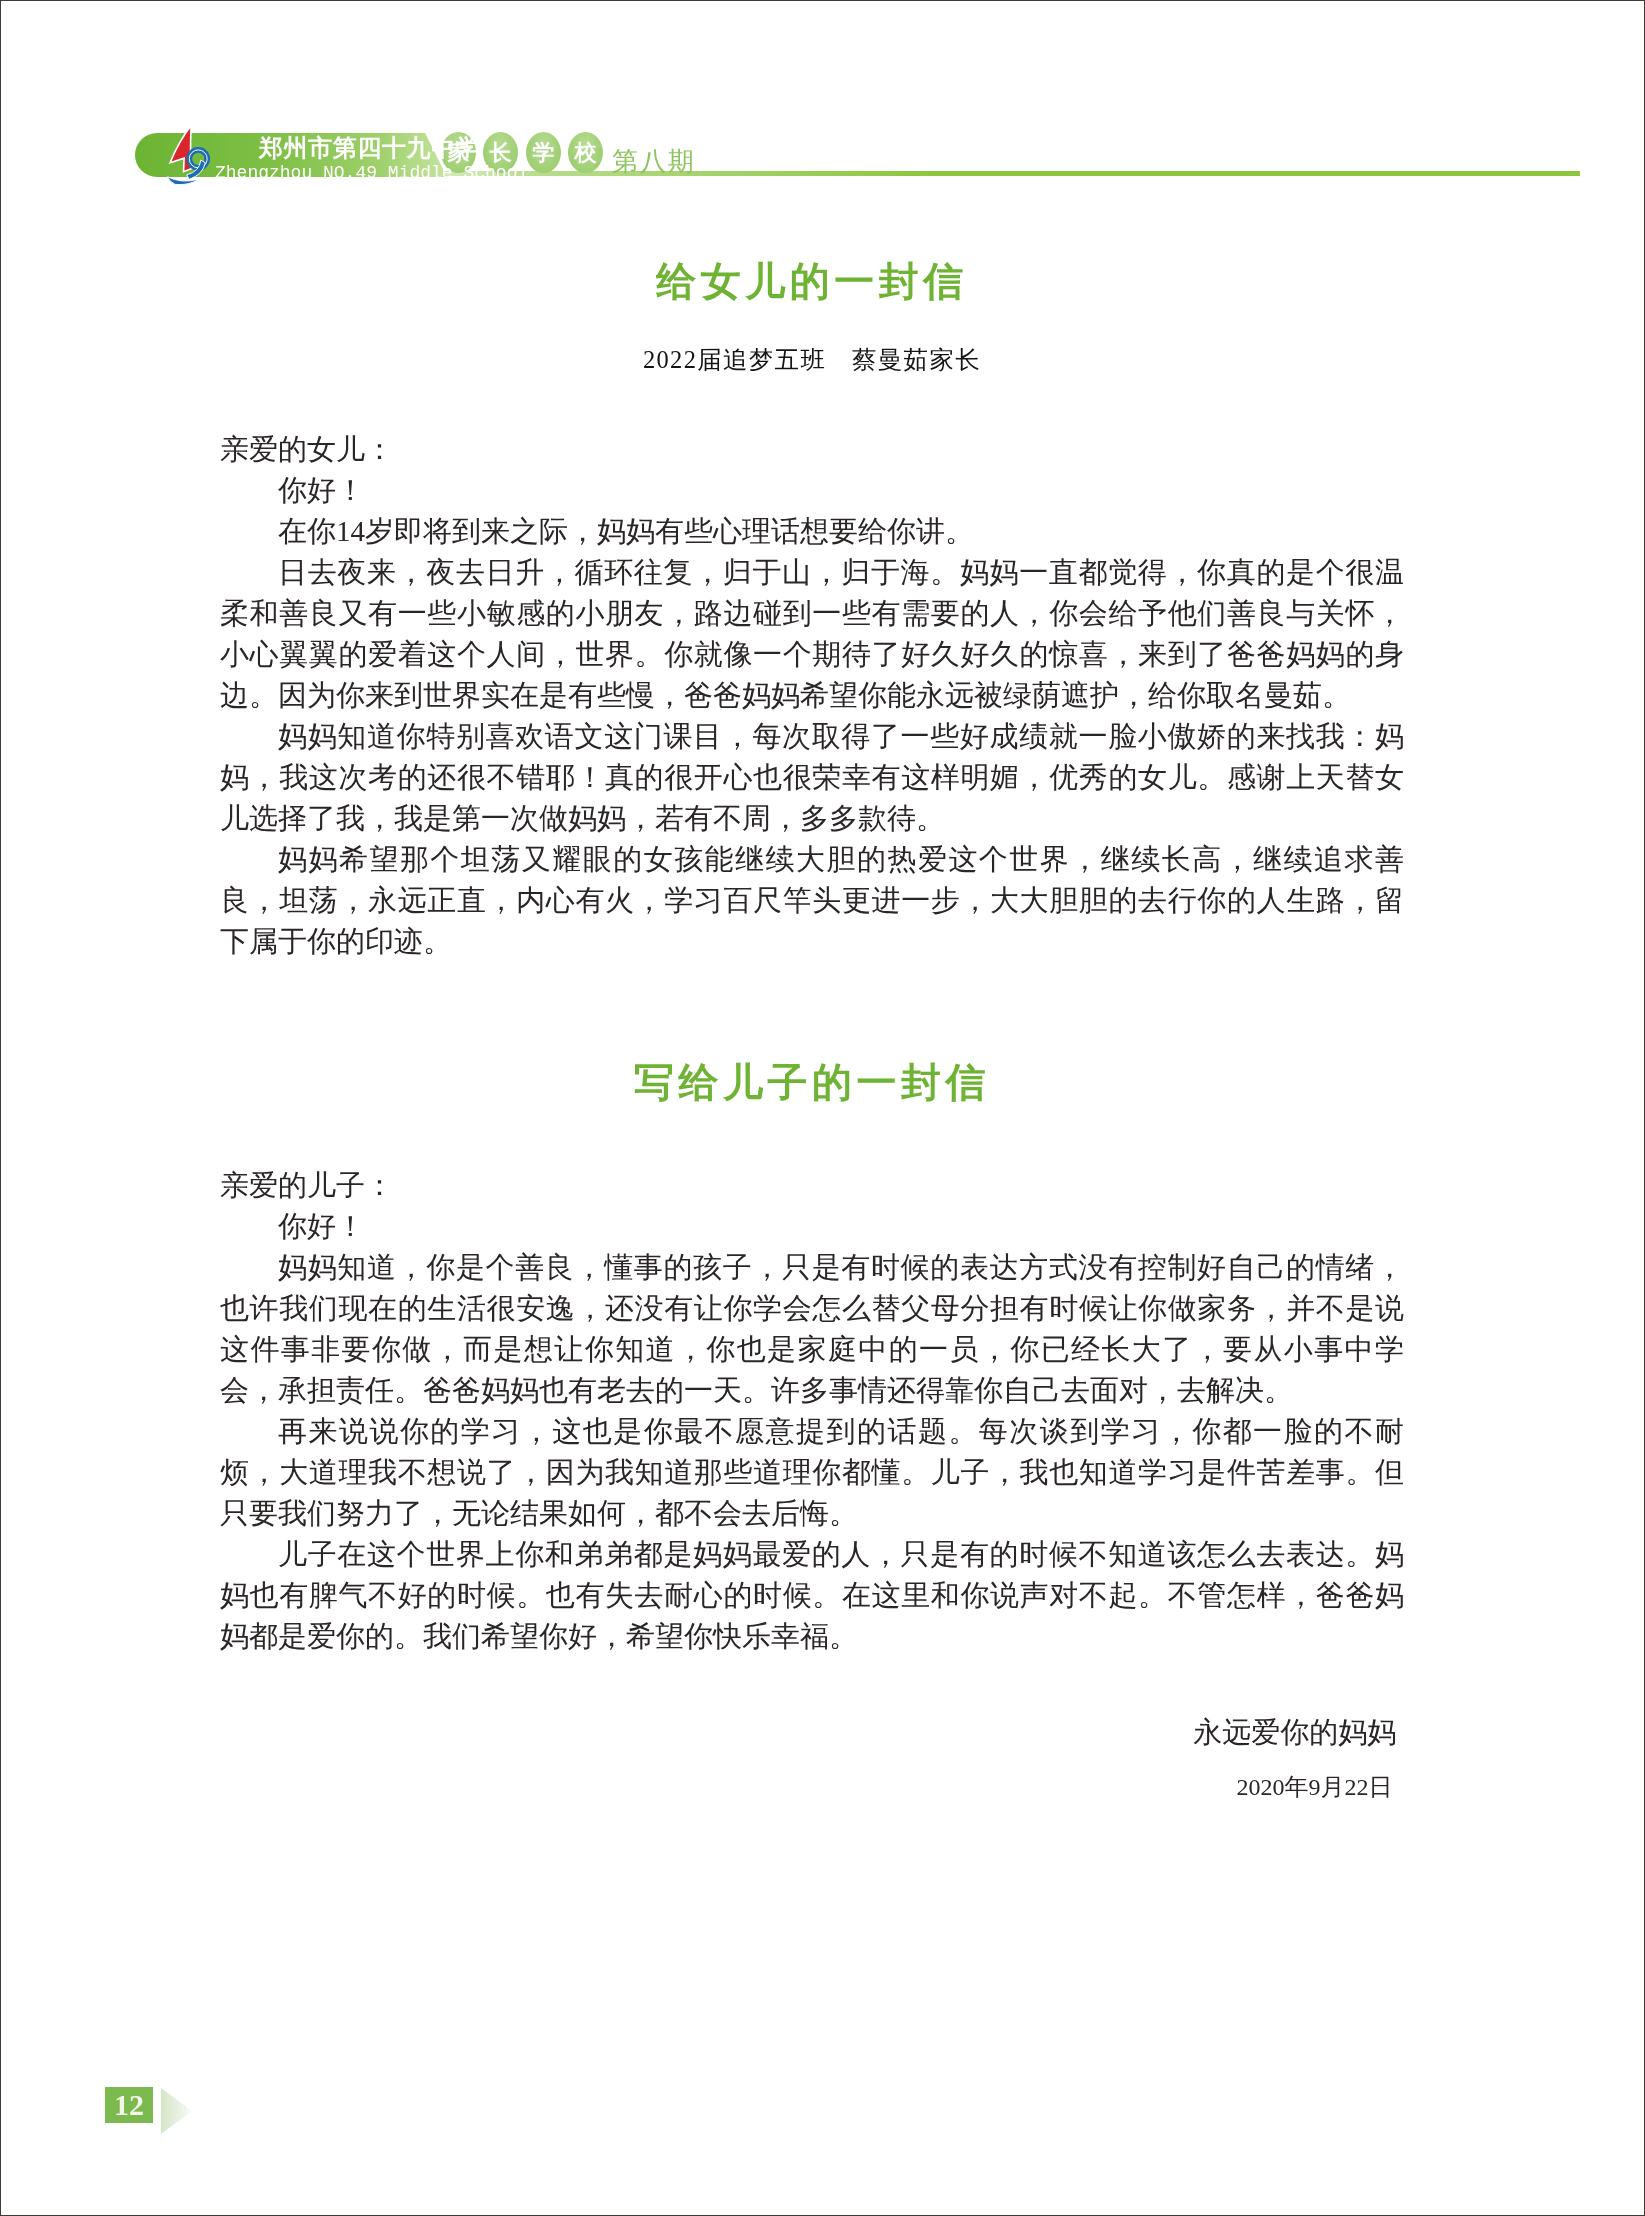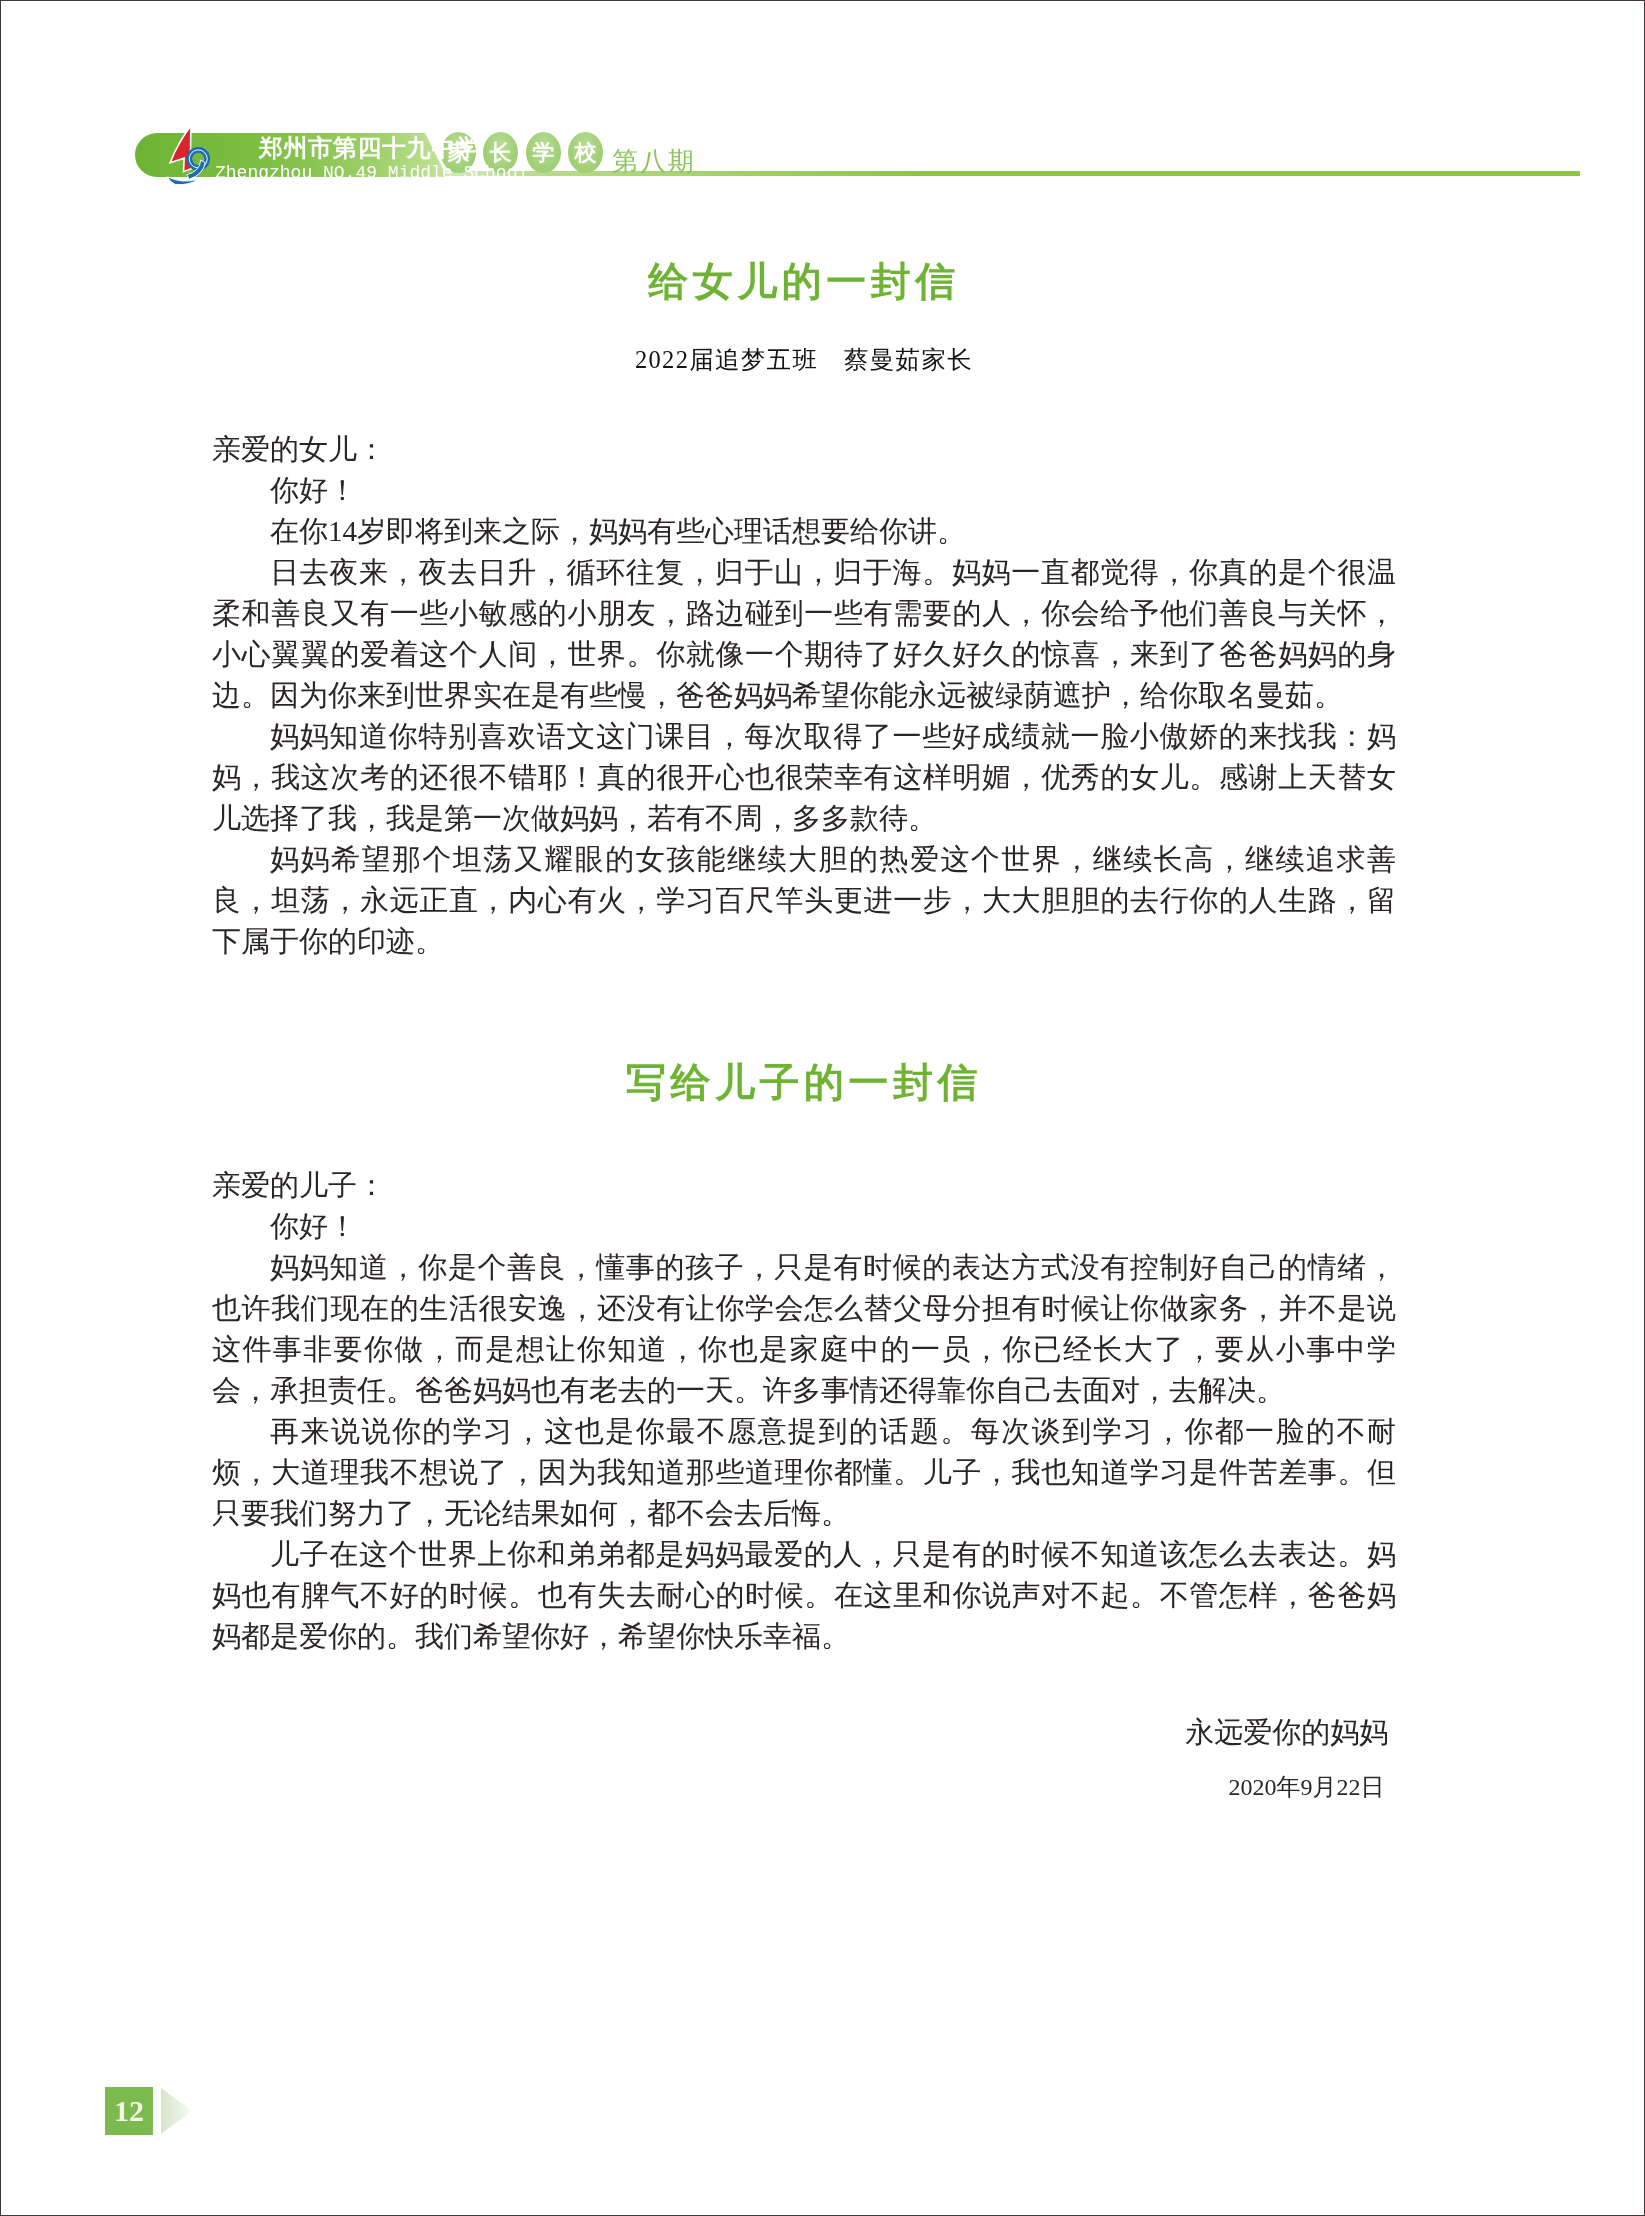--- a/index.html
+++ b/index.html
@@ -35,21 +35,21 @@
     color:#fff;font-size:22px;font-weight:bold;z-index:2;
     font-family:"Liberation Sans","DejaVu Sans",sans-serif;
   }
   .badge.b0{left:440px}.badge.b1{left:482px}.badge.b2{left:525px}.badge.b3{left:567px}
   .issue{
     position:absolute;left:611px;top:143px;z-index:2;
     font-family:"Liberation Sans","DejaVu Sans",sans-serif;
     font-size:26px;color:#8cc45e;letter-spacing:1.9px;
   }
   
-  .letter{position:absolute;left:8px;width:1590px;}
+  .letter{position:absolute;left:16px;width:1590px;}
   .letter-1{top:253px;}
   .letter-2{top:1054px;font-family:Liberation Serif, serif;}
   .ltr-title{
     text-align:center;font-size:40px;line-height:55px;font-weight:bold;
     color:#6fb335;letter-spacing:4.5px;margin:0;
   }
   .ltr-byline{
     text-align:center;font-size:24.5px;line-height:28px;color:#141414;
     margin:37px 0 0 0;letter-spacing:1.3px;
   }
@@ -58,21 +58,21 @@
     font-size:29px;line-height:41px;color:#2b2626;
     text-align:justify;text-justify:inter-ideograph;
   }
   .ltr-body p{margin:0;}
   .ltr-body p.indent{text-indent:2em;}
   .signature{margin-top:55px;text-align:right;padding-right:7.7px;}
   .sig-name{font-size:29px;line-height:40px;}
   .sig-date{font-size:24px;line-height:40px;margin-top:15px;padding-right:3.9px;}
   
   .pagenum{
-    position:absolute;left:104px;top:2086px;width:48px;height:48px;
+    position:absolute;left:104px;top:2086px;width:48px;height:36px;
     background:#7cb94e;color:#f2f7e8;
     display:flex;align-items:center;justify-content:center;
     font-size:30px;font-weight:bold;
   }
   .pagenum-arrow{
     position:absolute;left:160px;top:2087px;width:31px;height:46px;
     background:linear-gradient(90deg,#d5e6c8 0%,#eef4ea 75%,#fbfcfa 100%);
     clip-path:polygon(0 0,100% 50%,0 100%);
   }
 </style>

